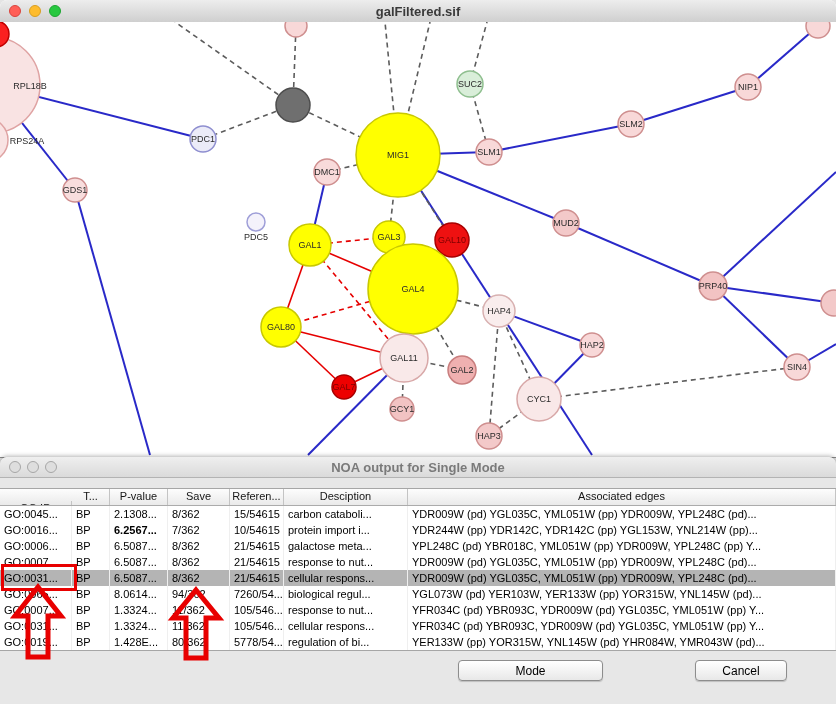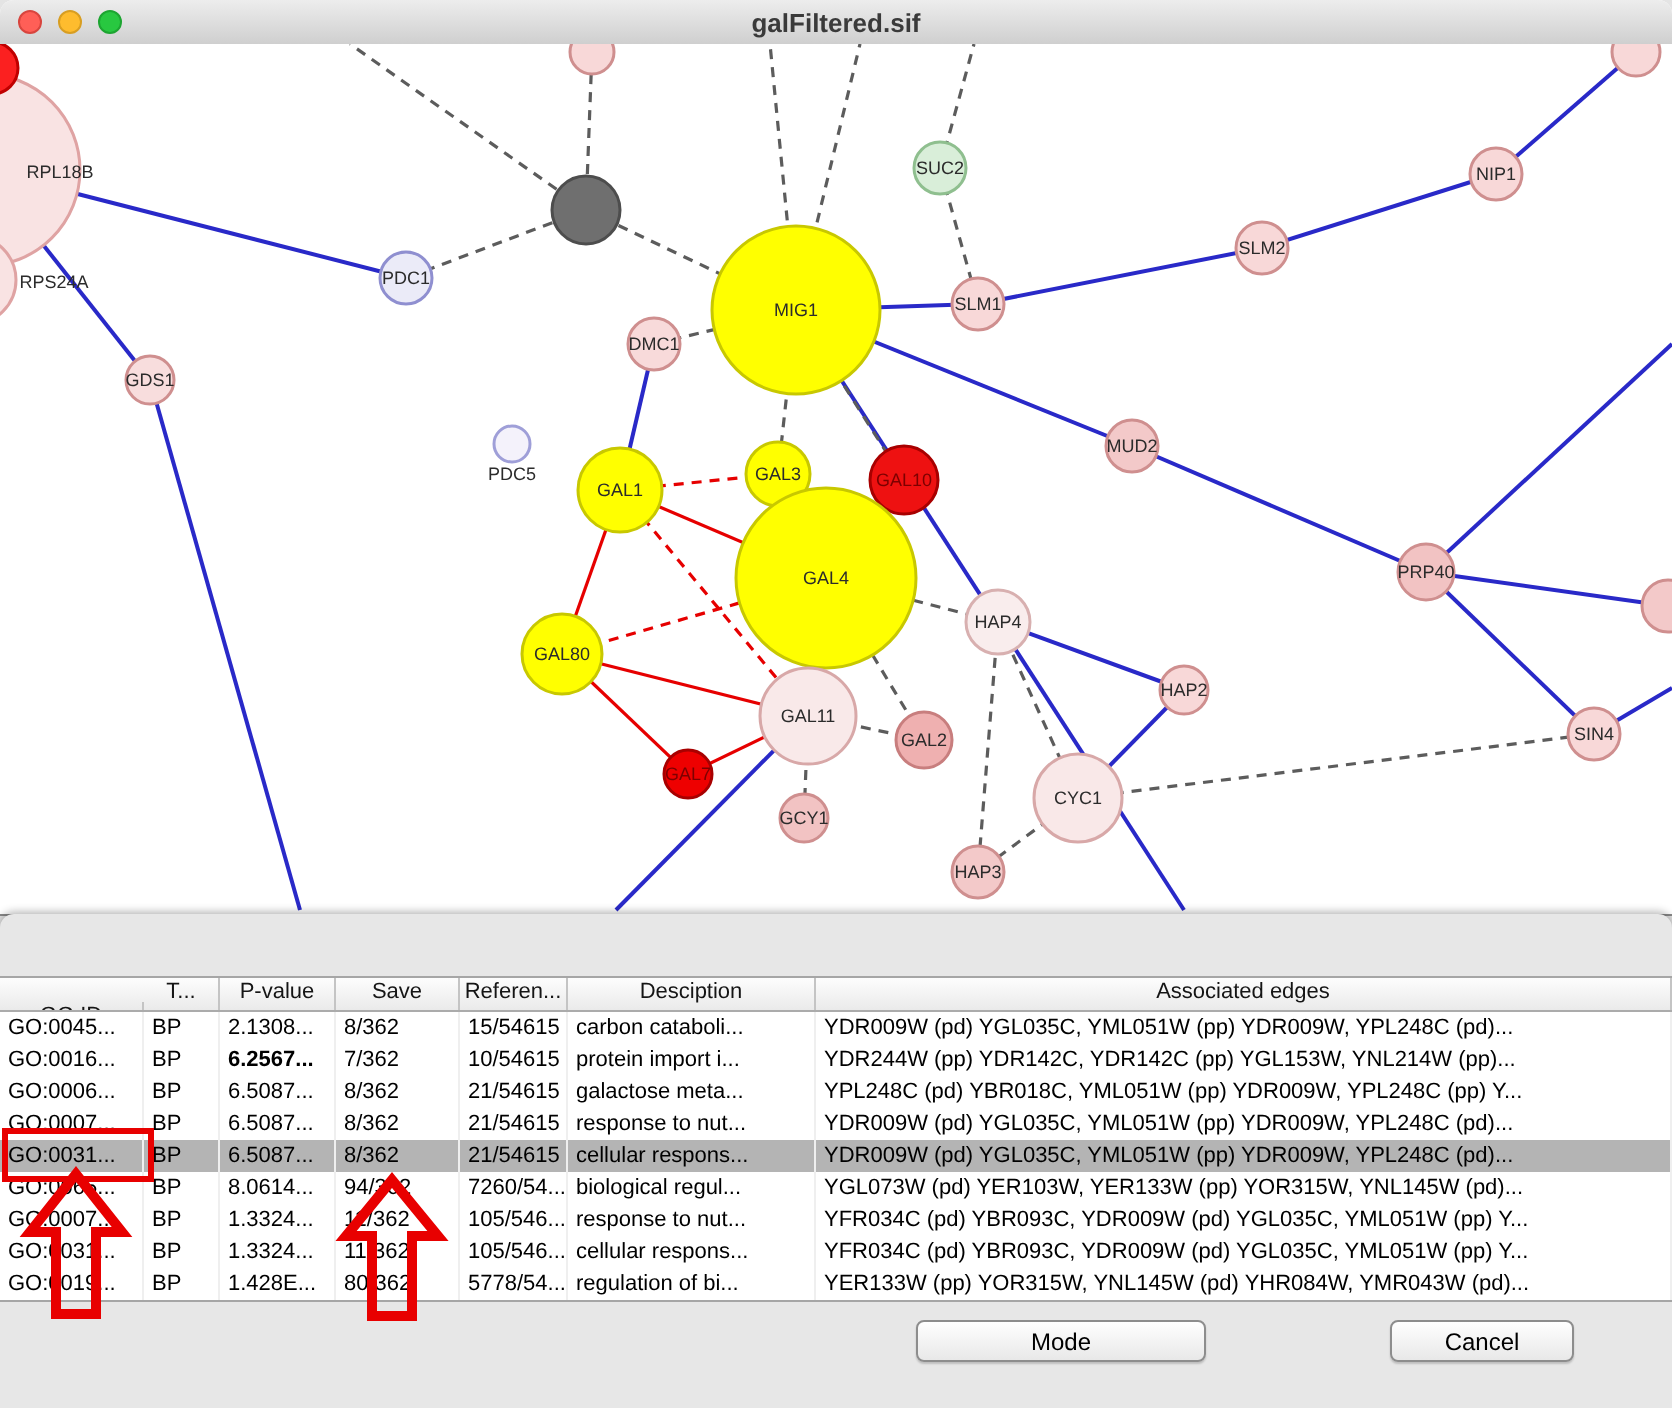--- a/index.html
+++ b/index.html
@@ -176,20 +176,28 @@
           <text x="489" y="417" text-anchor="middle" font-size="9" fill="#2b2b2b">HAP3</text>
           <circle cx="539" cy="377" r="22" fill="#f9e8e8" stroke="#d8a8a8" stroke-width="1.5"></circle>
           <text x="539" y="380" text-anchor="middle" font-size="9" fill="#2b2b2b">CYC1</text>
           <circle cx="402" cy="387" r="12" fill="#f2c3c3" stroke="#cf8f8f" stroke-width="1.5"></circle>
           <text x="402" y="390" text-anchor="middle" font-size="9" fill="#2b2b2b">GCY1</text>
         </svg>
     </div>
   </div>
 
   <div class="win-bottom">
+    <div class="titlebar2">
+      <div class="lights2">
+        <div class="light inactive"></div>
+        <div class="light inactive"></div>
+        <div class="light inactive"></div>
+      </div>
+      <div class="title">NOA output for Single Mode</div>
+    </div>
 
     <div class="tablewrap">
       <div class="thead" id="thead">
           <div class="th" style="width: 72px; margin-top: 12px;">GO ID</div>
           <div class="th" style="width: 38px;">T...</div>
           <div class="th" style="width: 58px;">P-value</div>
           <div class="th" style="width: 62px;">Save</div>
           <div class="th" style="width: 54px;">Referen...</div>
           <div class="th" style="width: 124px;">Desciption</div>
           <div class="th" style="width: 428px;">Associated edges</div>

